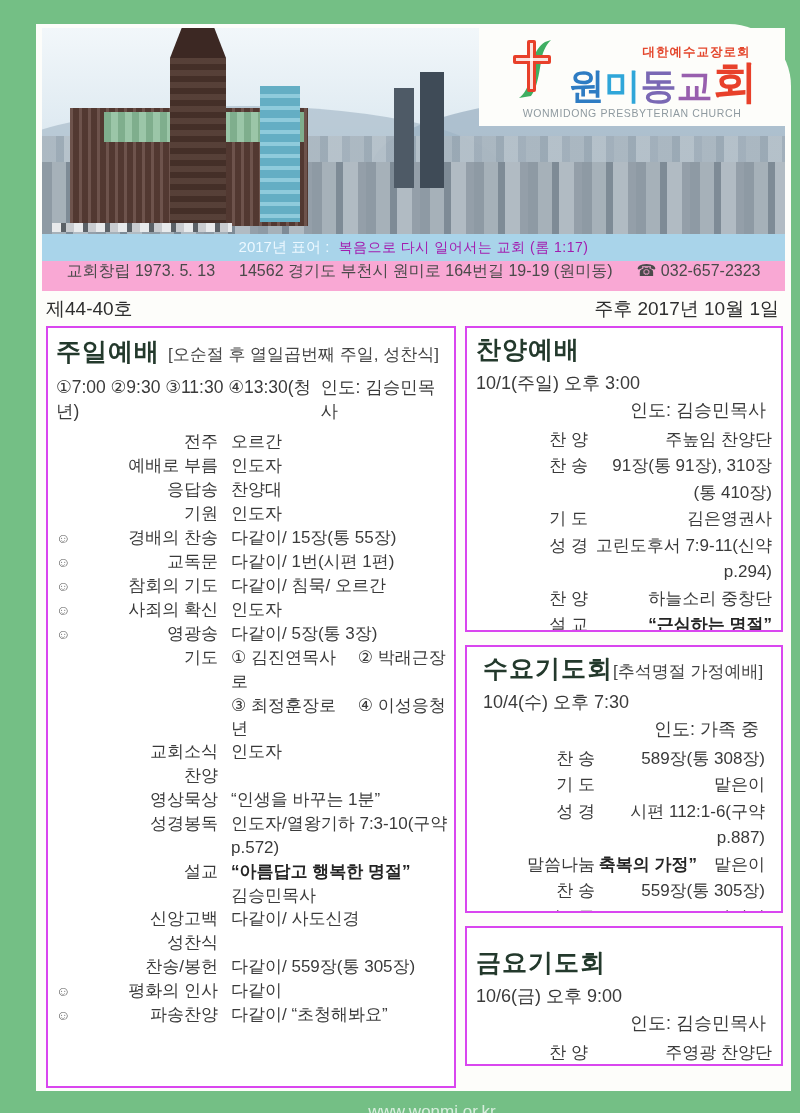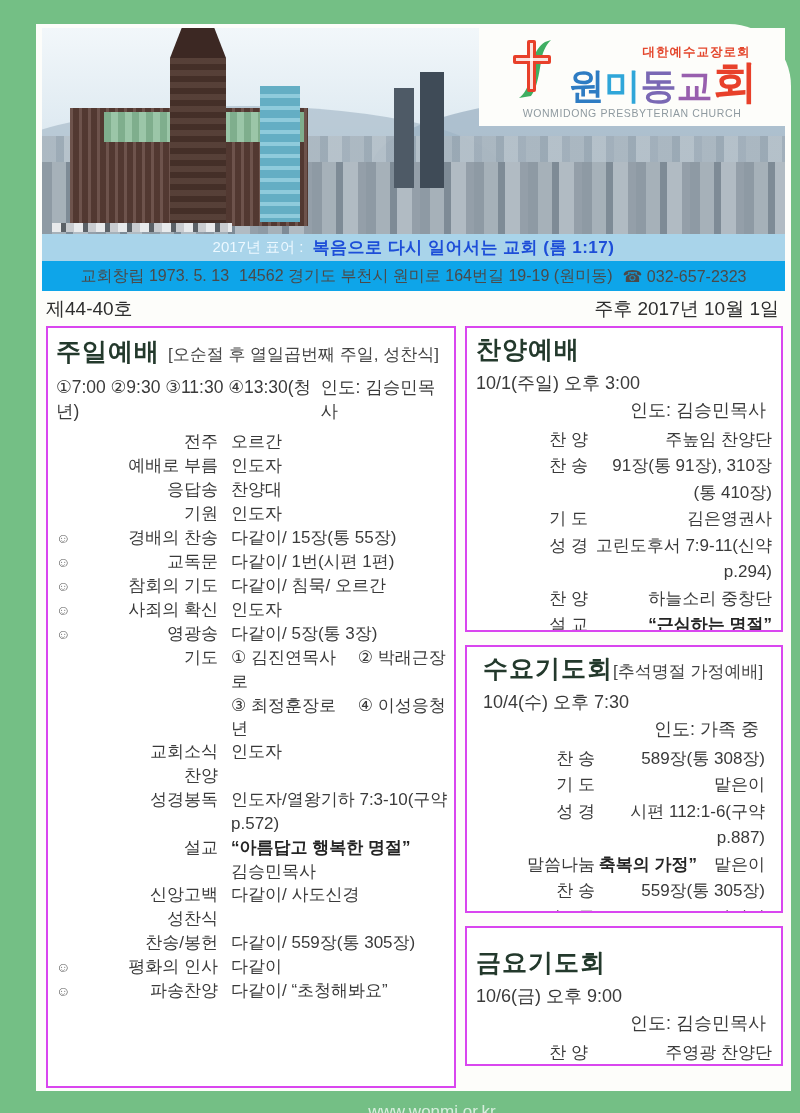--- a/index.html
+++ b/index.html
@@ -59,23 +59,23 @@
   .denom { color:#e4482e; font-size:12.5px; font-weight:bold; letter-spacing:1px; margin:0 0 -2px 74px; }
   .church-name { display:flex; align-items:flex-end; font-weight:bold; line-height:1; }
   .church-name span { font-size:36px; }
   .church-name span:last-child { font-size:45px; }
   .eng { color:#8f9aa0; font-size:10.5px; letter-spacing:.6px; margin-top:3px; align-self:center; }
 
   
   .banner { margin:0 6px; height:27px; background:#a9d4ea;
             display:flex; align-items:center; justify-content:center; gap:9px; }
   .banner .pfx { color:#ecf8ff; font-size:15px; }
-  .banner .slg { color:#1d4ed8; font-size:17px; font-weight:bold; letter-spacing:.5px; }
-  .info { margin:0 6px; height:30px; background:#0ea5e9;
-          display:flex; align-items:center; justify-content:center; gap:10px;
+  .banner .slg { color:#a21caf; font-size:14px; font-weight:normal; letter-spacing:.5px; }
+  .info { margin:0 6px; height:30px; background:#f9a8d4;
+          display:flex; align-items:flex-start; justify-content:center; gap:24px;
           font-size:16px; color:#4a4a4a; }
   .issue { display:flex; justify-content:space-between; padding:5px 12px 2px 10px;
            font-size:19px; color:#2e2e2e; }
 
   
   .main { display:flex; gap:9px; margin:2px 8px 0 10px; }
   .box { border:2px solid #d946ef; background:#fff; overflow:hidden; }
   .left-box { width:410px; height:762px; padding:9px 6px 6px 8px; }
   .right-col { flex:1; display:flex; flex-direction:column; gap:13px; }
   .rbox1 { height:306px; padding:7px 9px; }
@@ -232,20 +232,25 @@
               <span class="sym"></span>
               <span class="lbl">교회소식</span>
               <span class="val">인도자</span>
             </div>
             <div class="svc-row">
               <span class="sym"></span>
               <span class="lbl">찬양</span>
             </div>
             <div class="svc-row">
               <span class="sym"></span>
+              <span class="lbl">영상묵상</span>
+              <span class="val">“인생을 바꾸는 1분”</span>
+            </div>
+            <div class="svc-row">
+              <span class="sym"></span>
               <span class="lbl">성경봉독</span>
               <span class="val">인도자/열왕기하 7:3-10(구약p.572)</span>
             </div>
             <div class="svc-row">
               <span class="sym"></span>
               <span class="lbl">설교</span>
               <span class="val"><b>“아름답고 행복한 명절”</b><span class="val2">김승민목사</span></span>
             </div>
             <div class="svc-row">
               <span class="sym"></span>

